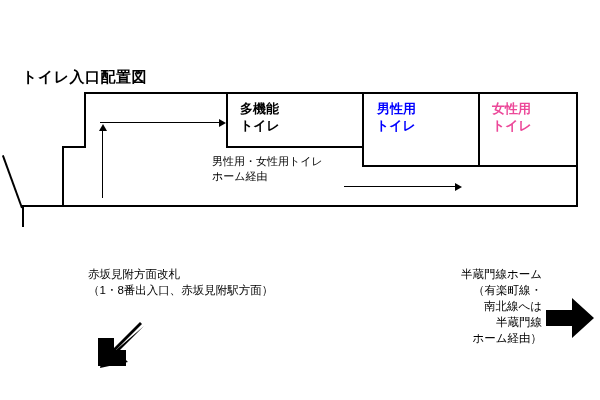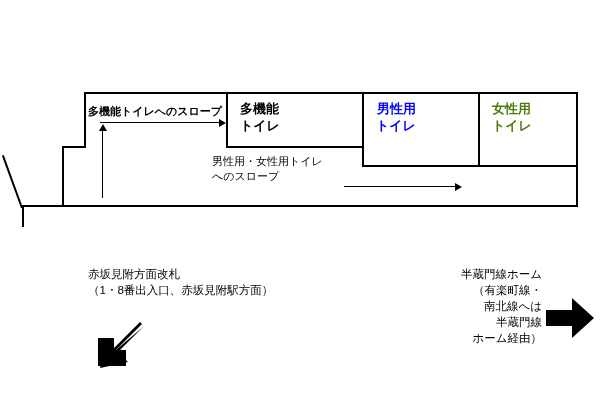--- a/index.html
+++ b/index.html
@@ -41,21 +41,21 @@
   }
   .room-label {
     position: absolute;
     font-size: 13px;
     line-height: 17px;
     font-weight: bold;
     white-space: pre;
     text-align: left;
   }
   .room-label.blue { color: #0000ff; text-align: right; }
-  .room-label.red  { color: #4d7c0f; }
+  .room-label.red  { color: #ec4899; }
 
   .ramp-label {
     position: absolute;
     font-size: 11px;
     line-height: 15px;
     white-space: pre;
     font-weight: bold;
   }
   .ramp-label.thin { font-weight: normal; }
 
@@ -85,20 +85,21 @@
   #cap-right { left: 392px; top: 266px; width: 150px; text-align: right; }
 
   #arrow-left-wrap  { left: 92px;  top: 318px; }
   #arrow-right-wrap { left: 546px; top: 296px; }
   .big-arrow { display: block; }
 </style>
 </head>
 <body>
 
 <div class="abs" id="title">
+  <span class="line2">トイレ入口配置図</span>
 </div>
 
 <div class="abs" id="plan">
 
   <div class="wall" style="left:62px; top:0px; width:494px; height:2px;"></div>
 
   <div class="wall" style="left:0px; top:113px; width:2px; height:22px;"></div>
 
   <div class="wall" style="left:0px; top:113px; width:556px; height:2px;"></div>
 
@@ -119,29 +120,28 @@
   <div class="wall" style="left:40px; top:54px; width:2px; height:60px;"></div>
   <div class="wall" style="left:40px; top:54px; width:24px; height:2px;"></div>
 
   <div class="room-label" style="left:218px; top:8px;">多機能
 トイレ</div>
   <div class="room-label blue" style="left:354px; top:8px;">男性用
 トイレ</div>
   <div class="room-label red" style="left:470px; top:8px;">女性用
 トイレ</div>
 
-  <div class="ramp-label" style="left:66px; top:12px;">多機能トイレへのスロープ</div>
   <div class="arr-line" style="left:78px; top:30px; width:120px; height:1px;"></div>
   <div class="arr-head right" style="left:197px; top:27px;"></div>
 
   <div class="arr-line" style="left:80px; top:38px; width:1px; height:68px;"></div>
   <div class="arr-head up" style="left:77px; top:32px;"></div>
 
   <div class="ramp-label thin" style="left:190px; top:62px;">男性用・女性用トイレ
-へのスロープ</div>
+ホーム経由</div>
   <div class="arr-line" style="left:322px; top:94px; width:112px; height:1px;"></div>
   <div class="arr-head right" style="left:433px; top:91px;"></div>
 </div>
 
 <div class="caption" id="cap-left">赤坂見附方面改札
 （1・8番出入口、赤坂見附駅方面）</div>
 
 <div class="caption" id="cap-right">半蔵門線ホーム
 （有楽町線・
 南北線へは

